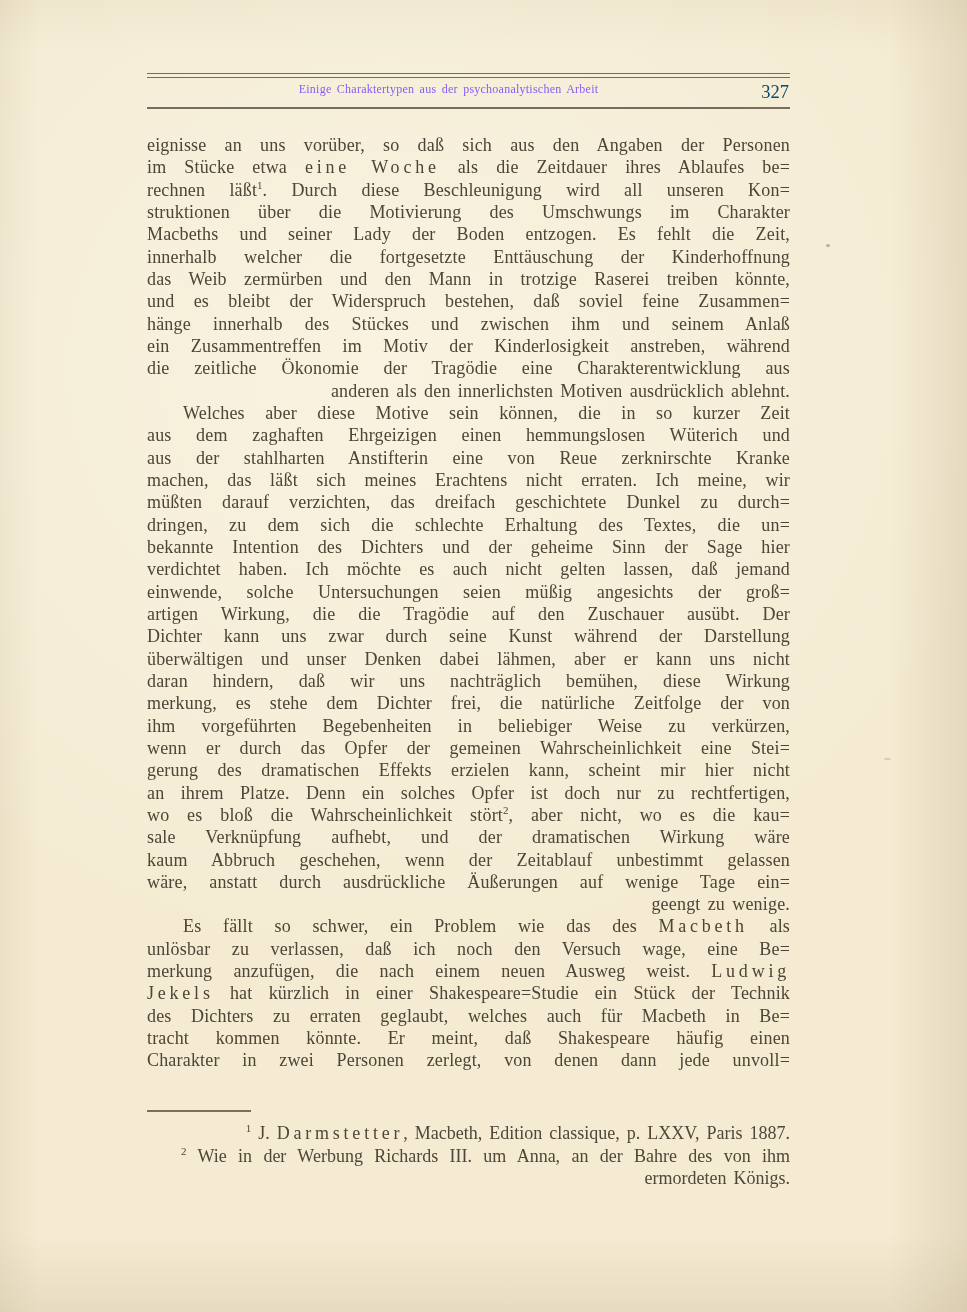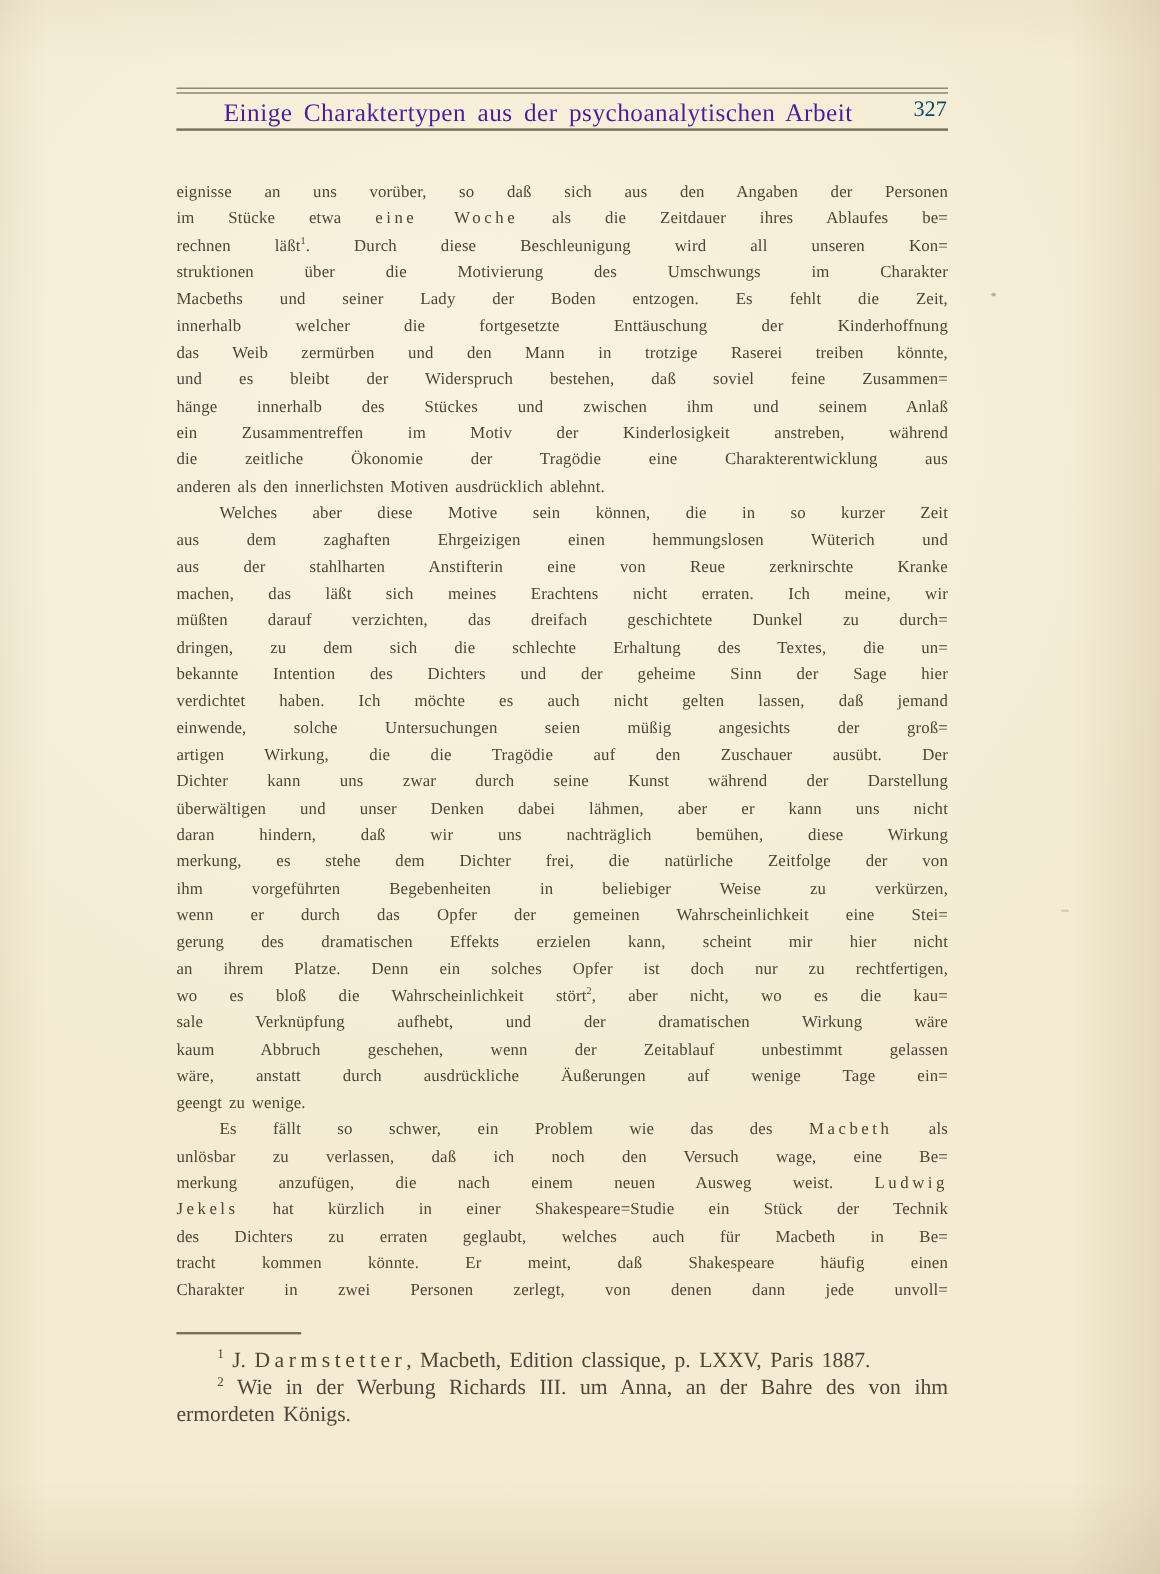--- a/index.html
+++ b/index.html
@@ -16,33 +16,33 @@
   }
 
   
   .running-head { position: absolute; left: 147px; top: 0; width: 643px; height: 125px; }
   .hrule { position: absolute; left: 0; right: 0; background: #5a5042; opacity: .82; }
   .hrule.a { top: 73px;  height: 1.4px; }
   .hrule.b { top: 77px;  height: 1.4px; }
   .hrule.c { top: 107px; height: 2px; }
   .head-title {
     position: absolute; top: 82px; left: 0; right: 40px; text-align: center;
-    font-size: 21px; letter-spacing: .02em; word-spacing: .18em; color: #4c1d95;
+    font-size: 12px; letter-spacing: .02em; word-spacing: .18em; color: #8b5cf6;
     white-space: nowrap;
   }
   .head-num { position: absolute; top: 82px; right: 1px; font-size: 18.5px; color: #0c4a6e; }
 
   
   .bodytext {
-    position: absolute; left: 147px; top: 150px; width: 643px;
-    font-size: 14px; line-height: 22.33px; letter-spacing: .01em;
+    position: absolute; left: 147px; top: 134px; width: 643px;
+    font-size: 18px; line-height: 22.33px; letter-spacing: .01em;
   }
   .line  { min-height: 22.33px; }
   .j  { text-align: justify; text-align-last: justify; }
-  .nj { text-align: left; word-spacing: .14em; }
+  .nj { text-align: right; word-spacing: .14em; }
   .ind { text-indent: 36px; }
   .sp  { letter-spacing: .21em; }
   .sup { font-size: 61%; vertical-align: super; line-height: 0; letter-spacing: 0; }
 
   
   .fn-rule {
     position: absolute; left: 147px; top: 1110px; width: 104px; height: 1.5px;
     background: #5a5042; opacity: .8;
   }
   .footnotes {

